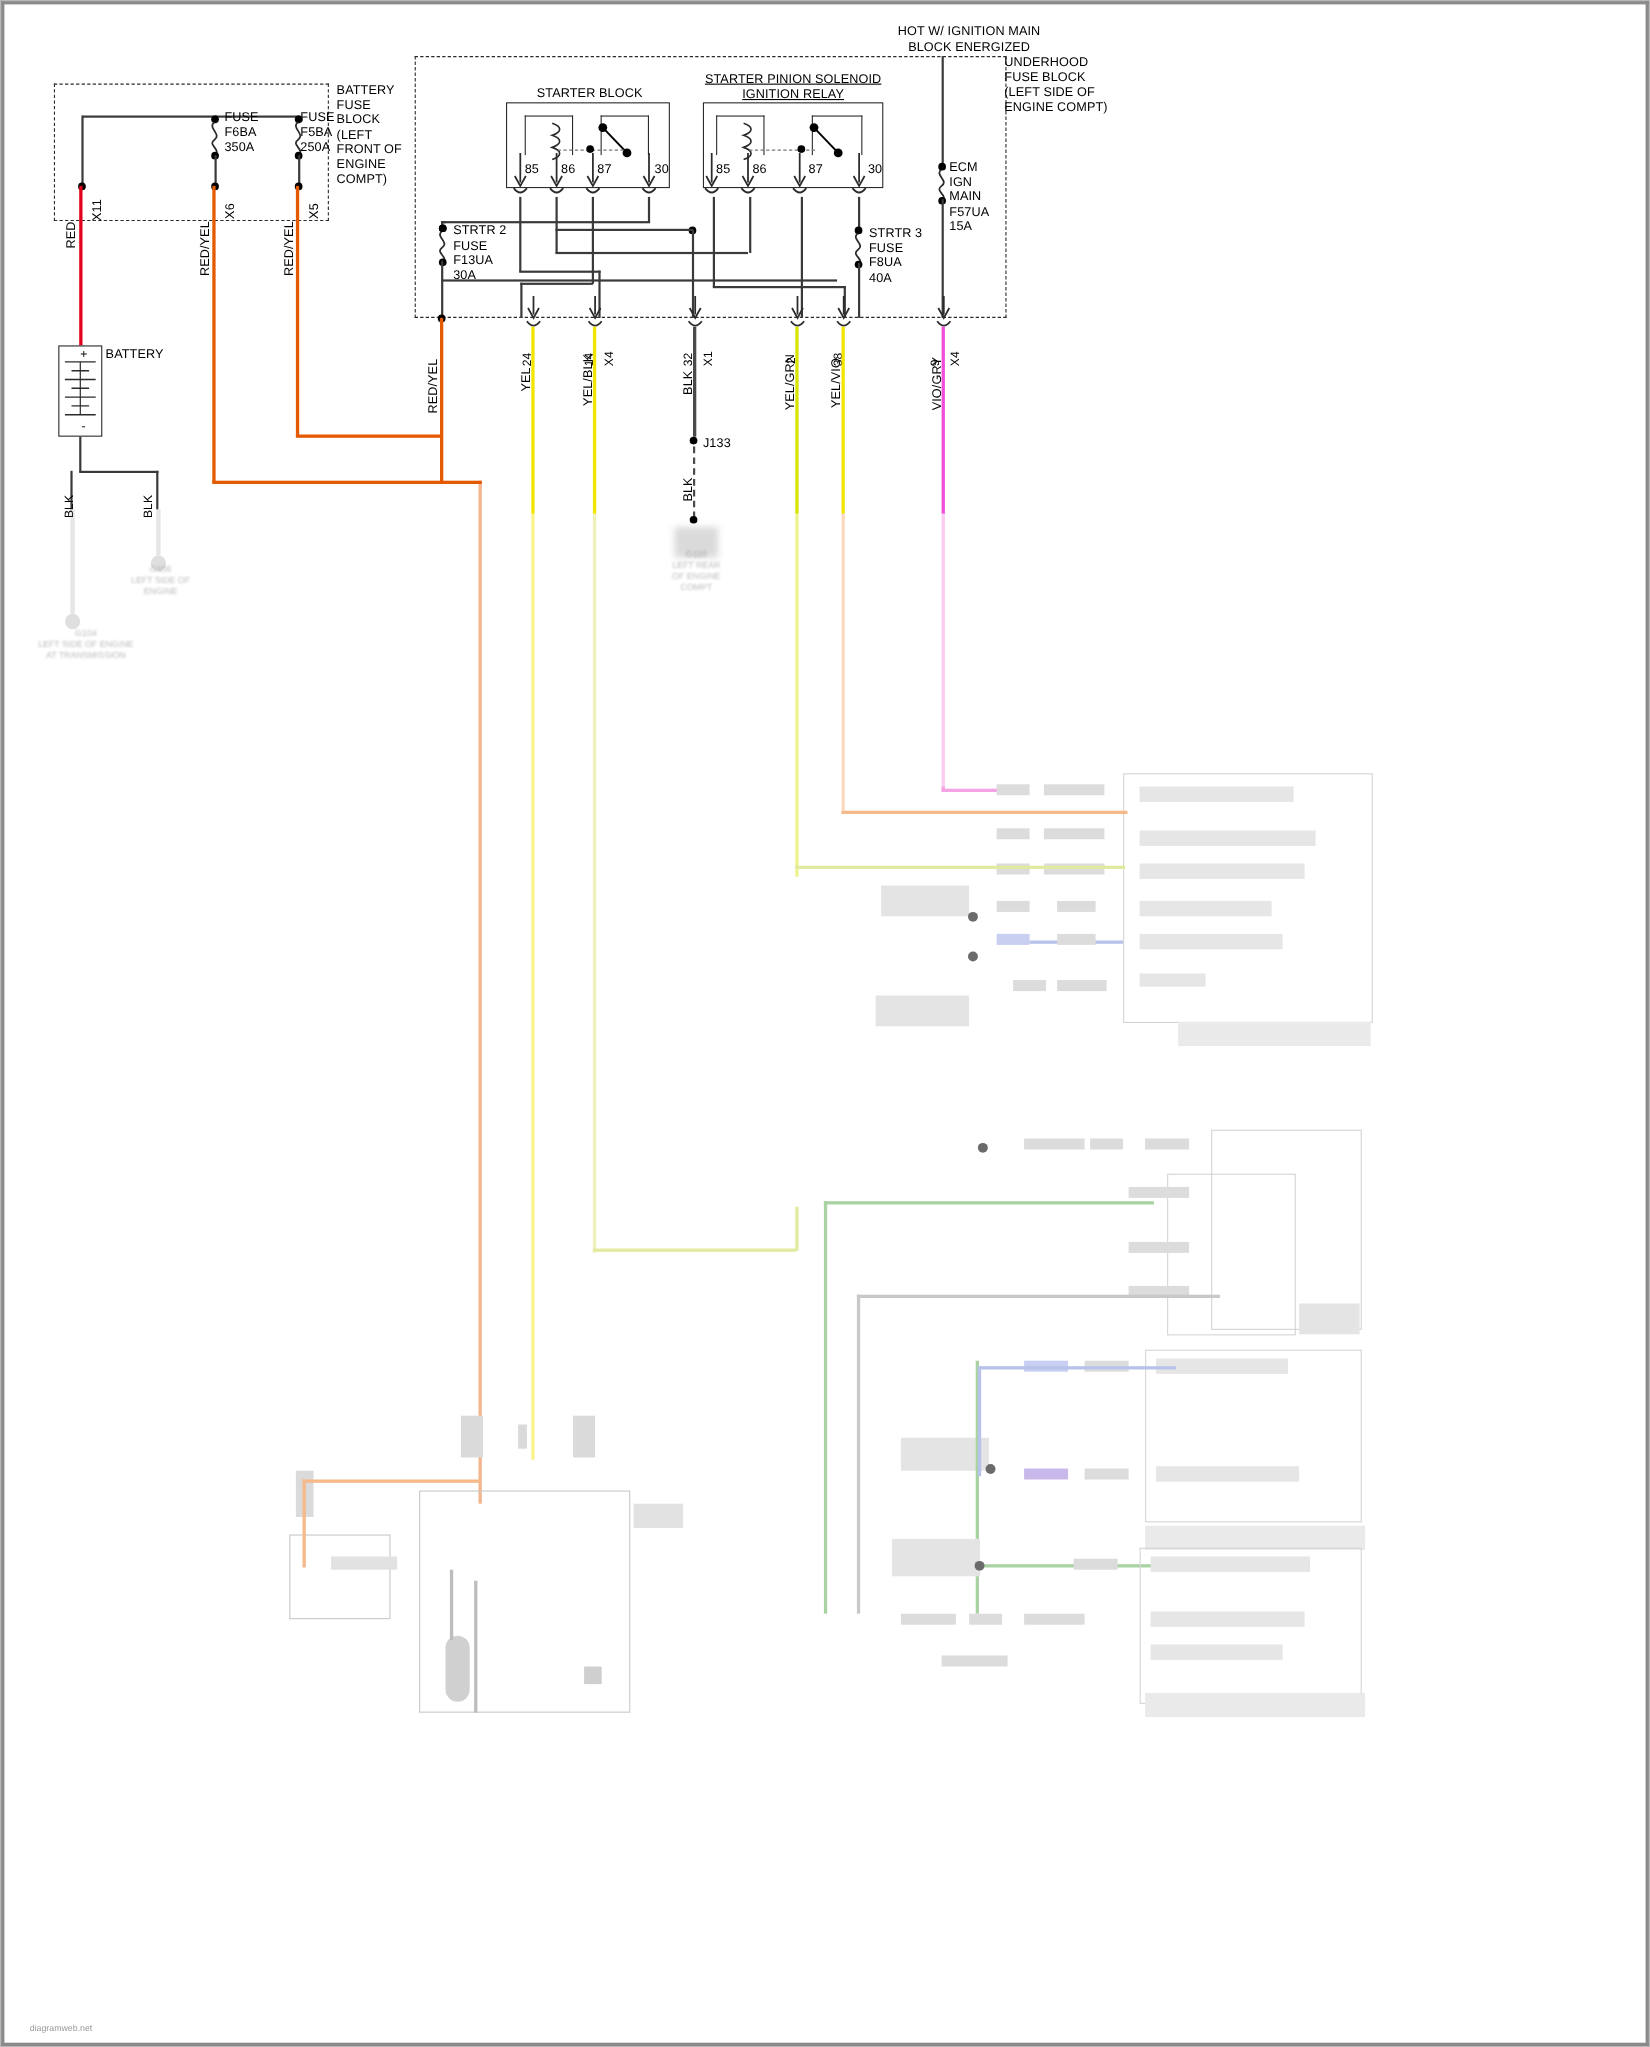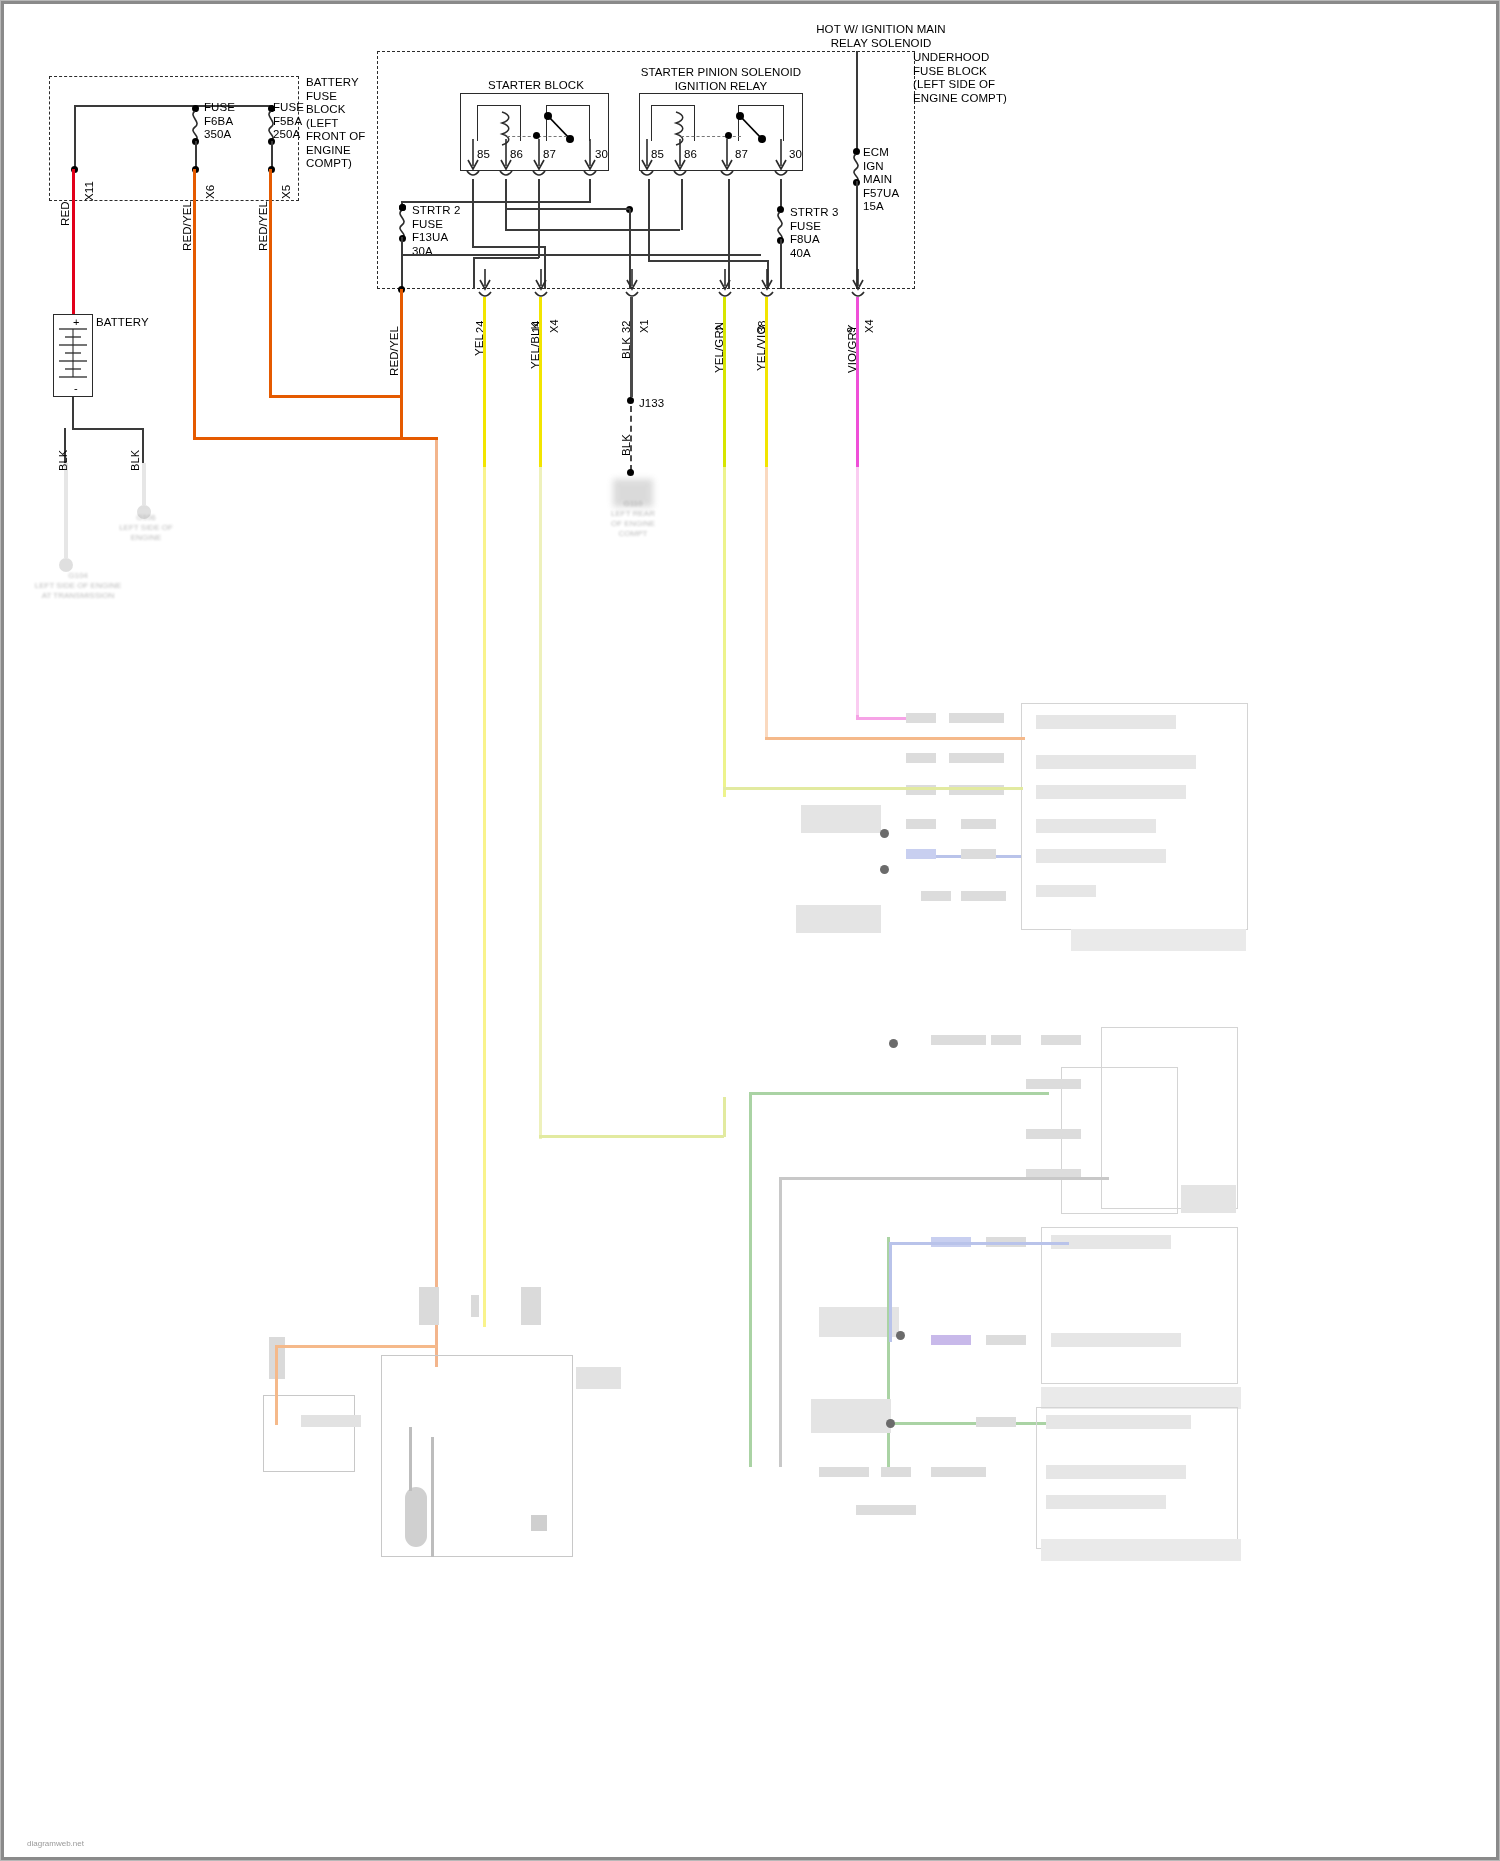--- a/index.html
+++ b/index.html
@@ -38,21 +38,21 @@
 <body>
 
 <div id="page">
 
   <div class="frame-l"></div>
   <div class="frame-r"></div>
   <div class="frame-t"></div>
   <div class="frame-b"></div>
 
   <div class="txt c" style="left:790px;top:22px;width:180px;">HOT W/ IGNITION MAIN
-RELAY SOLENOID</div>
+BLOCK ENERGIZED</div>
 
   <div class="dashbox" style="left:48px;top:75px;width:250px;height:125px;border-top-style:dashed;"></div>
 
   <div class="txt" style="left:305px;top:75px;width:120px;">BATTERY
 FUSE
 BLOCK
 (LEFT
 FRONT OF
 ENGINE
 COMPT)</div>
@@ -177,21 +177,21 @@
         <path d="M78 21 L83 30 L88 21"></path>
       <line x1="134" y1="0" x2="134" y2="27"></line>
         <path d="M129 21 L134 30 L139 21"></path>
       <path d="M11 32 Q17 40 23 32"></path>
         <path d="M44 32 Q50 40 56 32"></path>
       <path d="M77 32 Q83 40 89 32"></path>
         <path d="M128 32 Q134 40 140 32"></path>
     </g>
   </svg>
 
-  <div class="txt c" style="left:620px;top:64px;width:200px;line-height:14px;"><span>STARTER PINION SOLENOID</span><br><span>IGNITION RELAY</span></div>
+  <div class="txt c" style="left:620px;top:64px;width:200px;line-height:14px;text-decoration:underline;"><span>STARTER PINION SOLENOID</span><br><span>IGNITION RELAY</span></div>
   <div class="box" style="left:638px;top:92px;width:164px;height:78px;"></div>
   <div class="box" style="left:650px;top:104px;width:44px;height:36px;border-bottom:none;"></div>
   <svg style="position:absolute;left:672px;top:110px;" width="14" height="36">
     <path d="M3 1 C12 4, 12 9, 3 12 C12 15, 12 20, 3 23 C12 26, 12 31, 3 34" stroke="#2b2b2b" stroke-width="1.5" fill="none"></path>
   </svg>
   <div class="box" style="left:737px;top:104px;width:46px;height:36px;border-bottom:none;"></div>
   <svg style="position:absolute;left:733px;top:106px;" width="55" height="50">
     <line x1="6" y1="9" x2="28" y2="32" stroke="#000" stroke-width="1.8"></line>
     <circle cx="6" cy="9" r="4" fill="#000"></circle>
     <circle cx="28" cy="32" r="4" fill="#000"></circle>

